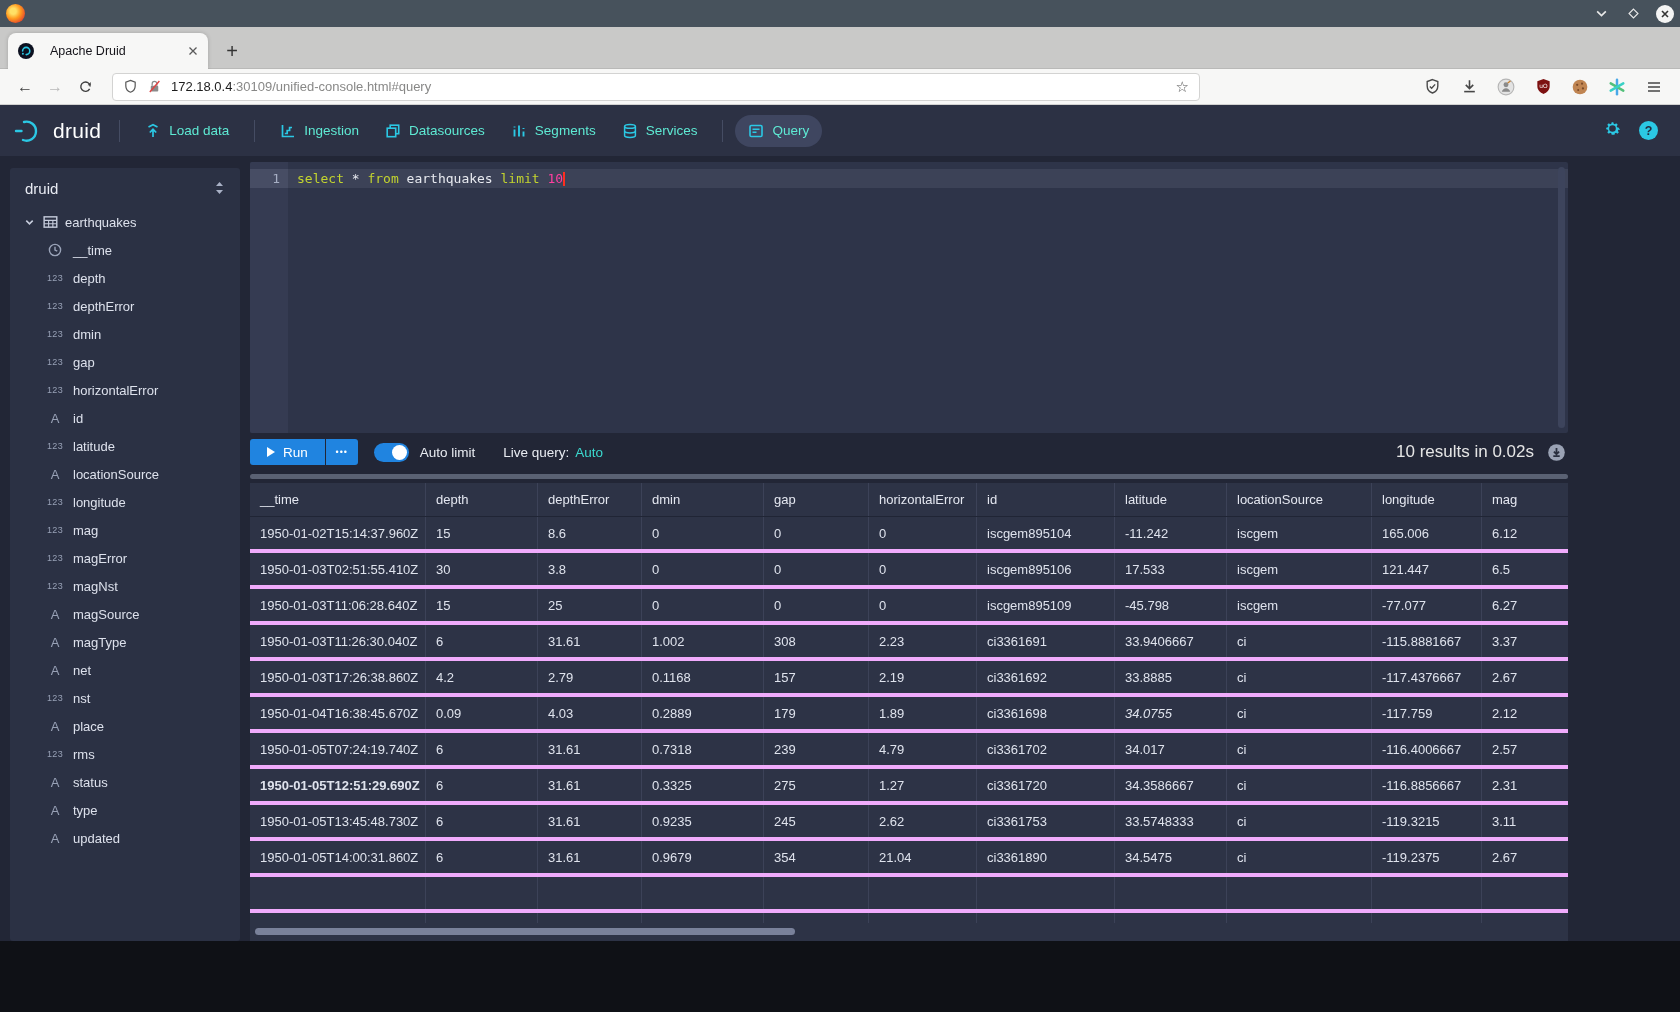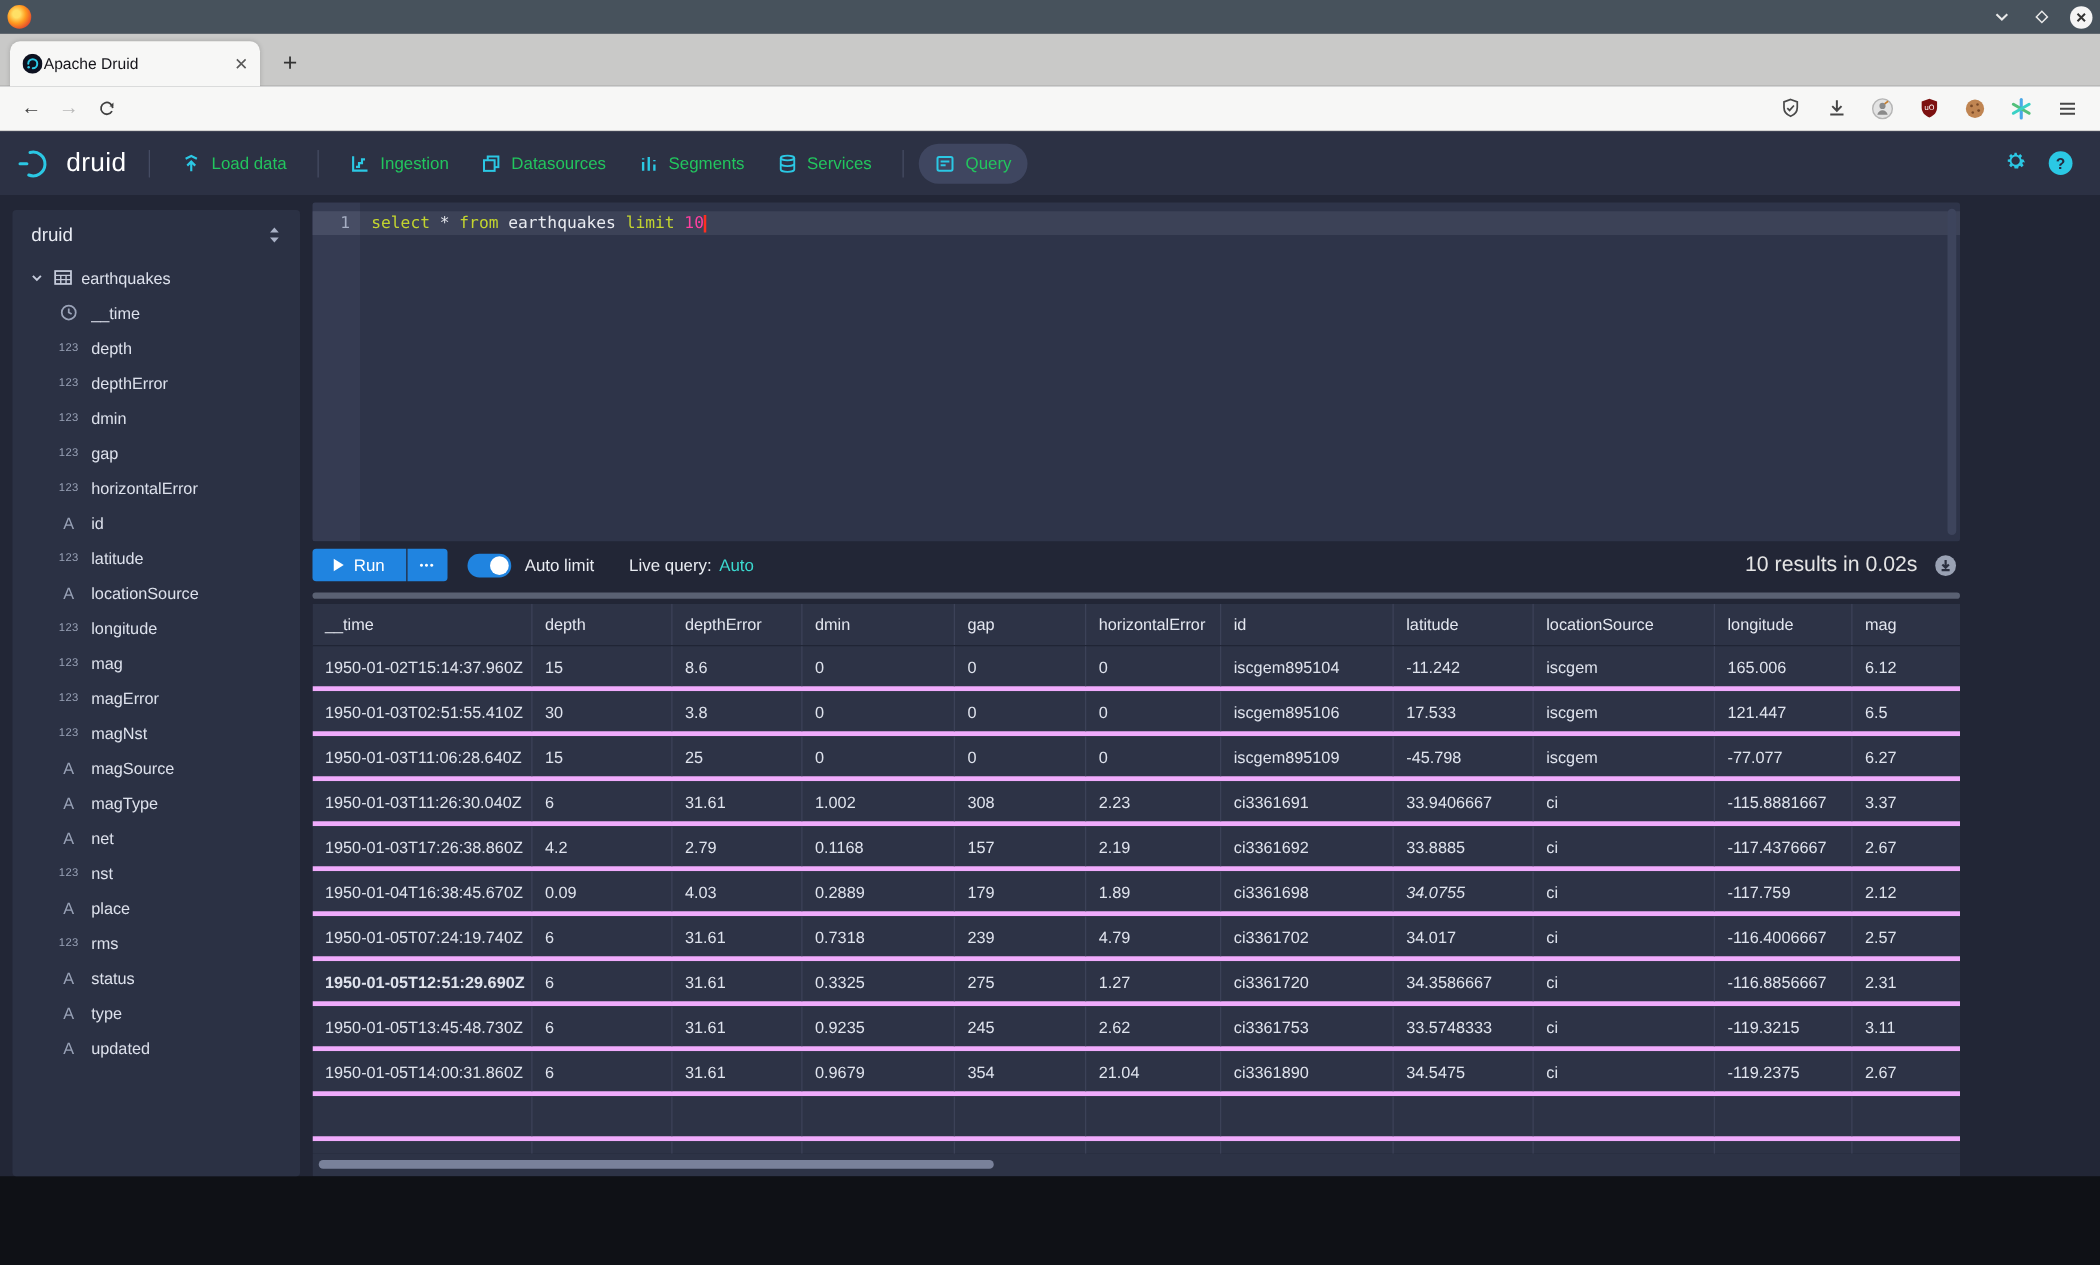--- a/index.html
+++ b/index.html
@@ -10,21 +10,21 @@
   .titlebar { position:absolute; top:0; left:0; width:1680px; height:27px; background:#47525c; display:flex; align-items:center; }
   .ff-logo { width:19px; height:19px; border-radius:50%; margin-left:6px;
     background:radial-gradient(circle at 38% 38%, #ffe066 0 18%, #ff9a1f 45%, #e8542a 72%, #b01f4f 100%); }
   .win-title { position:absolute; left:0; right:0; text-align:center; color:#f2f3f4; font-size:13px; }
   .win-controls { position:absolute; right:6px; top:0; height:27px; display:flex; align-items:center; gap:14px; }
   .wc { width:18px; height:18px; display:flex; align-items:center; justify-content:center; }
   .wc-close { background:#f4f4f4; border-radius:50%; }
 
   .tabstrip { position:absolute; top:27px; left:0; width:1680px; height:42px; background:#c9c9c8; border-bottom:1px solid #b9b9b8; }
   .tab { position:absolute; left:8px; top:6px; width:200px; height:36px; background:#f7f7f6; border-radius:8px 8px 0 0;
-    display:flex; align-items:center; padding:0 10px; gap:1px; box-shadow:0 0 4px rgba(0,0,0,.18); }
+    display:flex; align-items:center; padding:0 10px; gap:16px; box-shadow:0 0 4px rgba(0,0,0,.18); }
   .tab-title { flex:1; font-size:12.5px; color:#15141a; white-space:nowrap; overflow:hidden; }
   .newtab { position:absolute; left:218px; top:10px; width:28px; height:28px; display:flex; align-items:center; justify-content:center;
     font-size:20px; color:#333; border-radius:4px; }
 
   .toolbar { position:absolute; top:69px; left:0; width:1680px; height:36px; background:#f7f7f6; border-bottom:1px solid #d2d2d1;
     display:flex; align-items:center; padding:0 10px; }
   .nav-btn { width:30px; height:28px; display:flex; align-items:center; justify-content:center; font-size:16px; color:#404040; border-radius:4px; }
   .nav-btn.disabled { color:#b9b9b9; }
   .urlbar { margin-left:12px; width:1088px; height:28px; background:#ffffff; border:1px solid #d3d3d2; border-radius:4px;
     display:flex; align-items:center; padding:0 10px; gap:9px; }
@@ -35,21 +35,21 @@
   .tb-icons { margin-left:auto; display:flex; align-items:center; gap:17px; padding-right:6px; }
   .tb-ic { width:20px; height:20px; display:flex; align-items:center; justify-content:center; }
 
   
   .druid-header { position:absolute; top:105px; left:0; width:1680px; height:51px; background:#2c3144;
     display:flex; align-items:center; padding:0 14px; }
   .brand { display:flex; align-items:center; gap:7px; margin-right:6px; }
   .brand-word { color:#ffffff; font-size:21px; font-weight:500; letter-spacing:.3px; }
   .hdr-div { width:1px; height:22px; background:#454c63; margin:0 12px; }
   .nav-items { display:flex; align-items:center; }
-  .dnav { display:flex; align-items:center; gap:8px; padding:8px 13px; border-radius:17px; color:#22c55e; font-size:13.5px; cursor:pointer; }
+  .dnav { display:flex; align-items:center; gap:8px; padding:8px 13px; border-radius:17px; color:#5eead4; font-size:13.5px; cursor:pointer; }
   .dnav.active { background:#3f4660; }
   .dnav .ic { width:16px; height:16px; display:flex; }
   .hdr-right { margin-left:auto; display:flex; align-items:center; gap:17px; padding-right:8px; }
   .help-btn { width:19px; height:19px; border-radius:50%; background:#2bc8e4; color:#232a3e; font-weight:bold; font-size:12.5px;
     display:flex; align-items:center; justify-content:center; }
 
   .bottom-void { position:absolute; top:941px; left:0; width:1680px; height:71px; background:#0f1116; }
 
   
   .sidebar { position:absolute; left:10px; top:168px; width:230px; height:773px; background:#2b3144; border-radius:3px; overflow:hidden; }
@@ -145,20 +145,32 @@
 
 <div class="toolbar">
   <div class="nav-btn">←</div>
   <div class="nav-btn disabled">→</div>
   <div class="nav-btn">
     <svg width="15" height="15" viewBox="0 0 16 16">
         <path d="M13 8A5 5 0 1 0 12.4 10.6" fill="none" stroke="#404040" stroke-width="1.5"></path>
         <path d="M13.6 3.2v3.4h-3.4z" fill="#404040"></path>
       </svg>
   </div>
+  <div class="urlbar">
+    <svg width="15" height="15" viewBox="0 0 16 16">
+        <path d="M8 1.5l5 1.8v4.2c0 3.1-2 5.5-5 6.6-3-1.1-5-3.5-5-6.6V3.3z" fill="none" stroke="#5a5a5a" stroke-width="1.3"></path>
+      </svg>
+    <svg width="15" height="15" viewBox="0 0 16 16">
+        <path d="M5.5 7.2V5a2.5 2.5 0 0 1 5 0v2.2" fill="none" stroke="#8a8a8a" stroke-width="1.3"></path>
+        <rect x="4" y="7.2" width="8" height="6" rx="1" fill="#8a8a8a"></rect>
+        <line x1="3" y1="13.8" x2="13.2" y2="2.2" stroke="#e04343" stroke-width="1.5"></line>
+      </svg>
+    <div class="url-text"><span class="url-host">172.18.0.4</span><span class="url-rest">:30109/unified-console.html#query</span></div>
+    <span class="url-star">☆</span>
+  </div>
   <div class="tb-icons">
     <div class="tb-ic">
       <svg width="17" height="17" viewBox="0 0 16 16">
           <path d="M8 1.5l5 1.8v4.2c0 3.1-2 5.5-5 6.6-3-1.1-5-3.5-5-6.6V3.3z" fill="none" stroke="#4a4a4a" stroke-width="1.3"></path>
           <polyline points="5.5,8 7.2,9.7 10.5,6" fill="none" stroke="#4a4a4a" stroke-width="1.3"></polyline>
         </svg>
     </div>
     <div class="tb-ic">
       <svg width="17" height="17" viewBox="0 0 16 16">
           <path d="M8 2v7M4.5 6.5L8 10l3.5-3.5" fill="none" stroke="#474747" stroke-width="1.5"></path>

